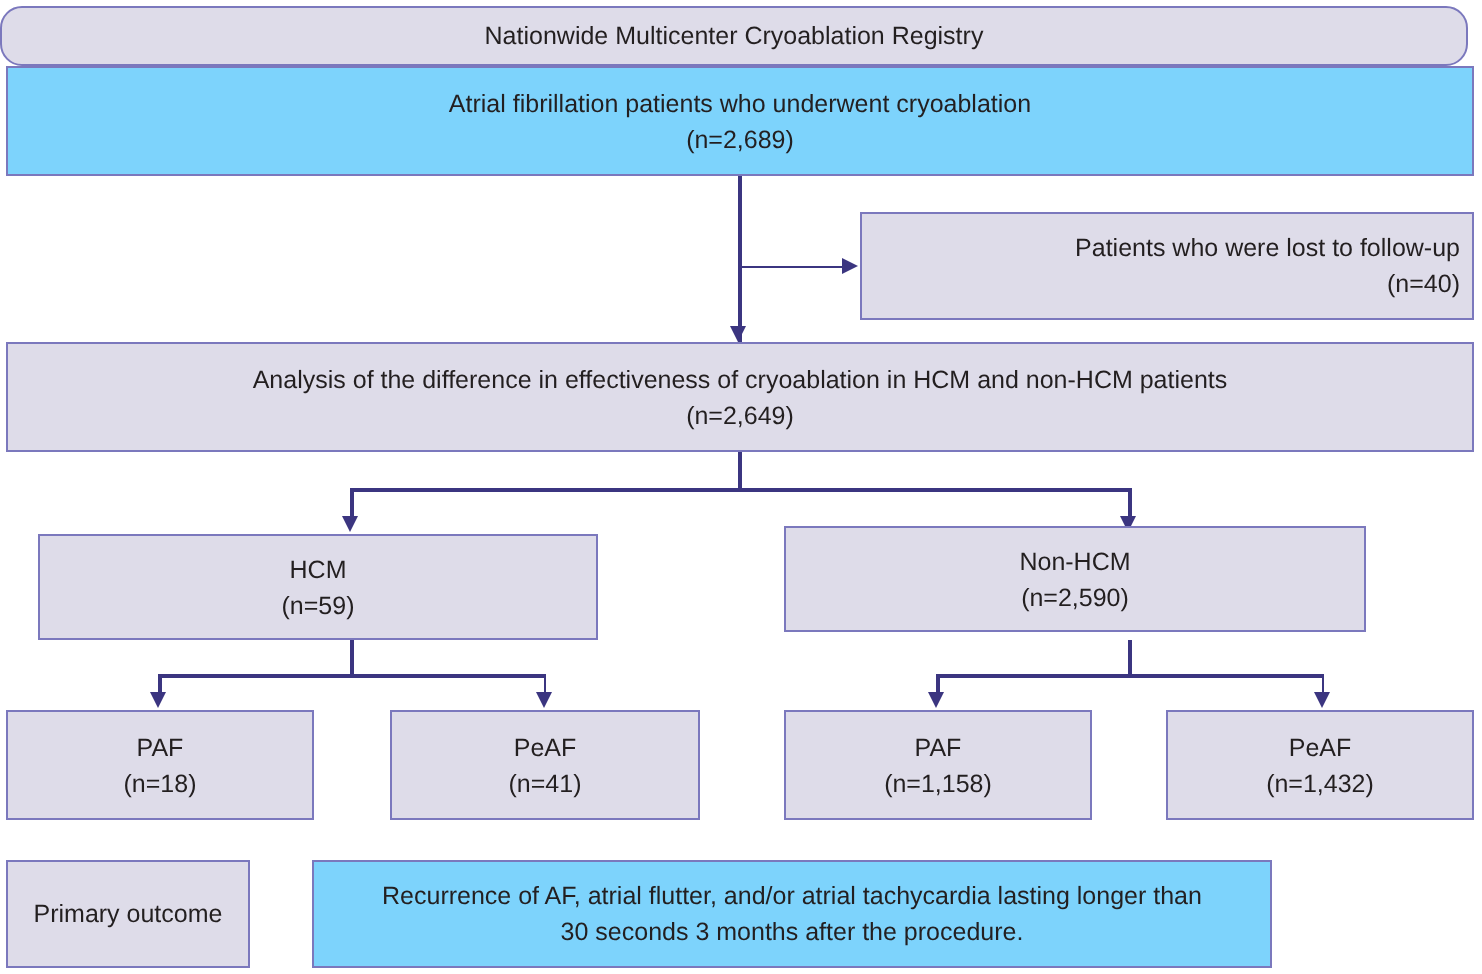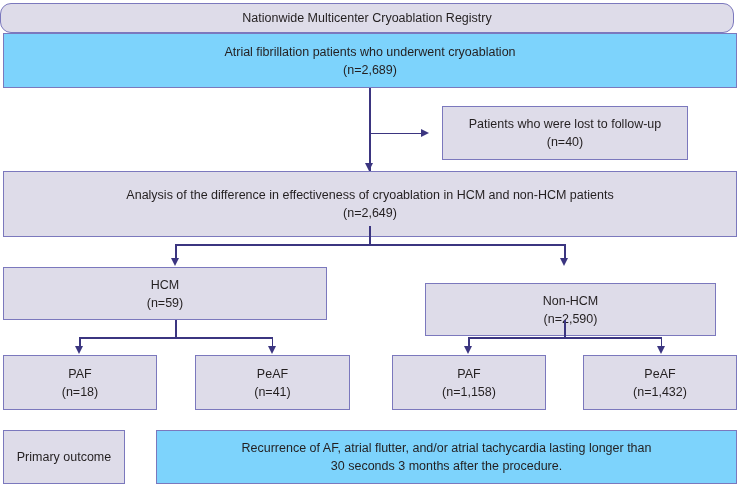--- a/index.html
+++ b/index.html
@@ -81,43 +81,43 @@
     <span class="txt">Atrial fibrillation patients who underwent cryoablation
 (n=2,689)</span>
   </div>
 
   <div class="vline" style="left:369px; top:88px; height:83px;"></div>
   <div class="arrow-down" style="left:365.3px; top:163px;"></div>
 
   <div class="hline" style="left:369px; top:132.5px; width:53px;"></div>
   <div class="arrow-right" style="left:421px; top:128.8px;"></div>
 
-  <div class="box" style="left:442px; top:106px; width:246px; height:54px;">
+  <div class="box" style="left:430px; top:106px; width:307px; height:54px;text-align:right;">
     <span class="txt">Patients who were lost to follow-up
 (n=40)</span>
   </div>
 
-  <div class="box" style="left:3px; top:171px; width:734px; height:66px;">
+  <div class="box" style="left:3px; top:171px; width:734px; height:55px;">
     <span class="txt">Analysis of the difference in effectiveness of cryoablation in HCM and non-HCM patients
 (n=2,649)</span>
   </div>
 
   <div class="vline" style="left:369px; top:226px; height:19px;"></div>
   <div class="hline" style="left:175px; top:244px; width:390px;"></div>
   <div class="vline" style="left:175px; top:244px; height:16px;"></div>
   <div class="arrow-down" style="left:171.3px; top:258px;"></div>
   <div class="vline" style="left:564px; top:244px; height:16px;"></div>
   <div class="arrow-down" style="left:560.3px; top:258px;"></div>
 
-  <div class="box" style="left:3px; top:267px; width:324px; height:53px;">
+  <div class="box" style="left:19px; top:267px; width:280px; height:53px;">
     <span class="txt">HCM
 (n=59)</span>
   </div>
 
-  <div class="box" style="left:392px; top:283px; width:291px; height:53px;margin-left:33px;">
+  <div class="box" style="left:392px; top:263px; width:291px; height:53px;">
     <span class="txt">Non-HCM
 (n=2,590)</span>
   </div>
 
   <div class="vline" style="left:175px; top:320px; height:18px;"></div>
   <div class="hline" style="left:79px; top:337px; width:194px;"></div>
   <div class="vline" style="left:79px; top:337px; height:11px;"></div>
   <div class="arrow-down" style="left:75.3px; top:346px;"></div>
   <div class="vline" style="left:271.5px; top:337px; height:11px;"></div>
   <div class="arrow-down" style="left:267.8px; top:346px;"></div>
@@ -143,18 +143,18 @@
 (n=1,158)</span>
   </div>
   <div class="box" style="left:583px; top:355px; width:154px; height:55px;">
     <span class="txt">PeAF
 (n=1,432)</span>
   </div>
 
   <div class="box" style="left:3px; top:430px; width:122px; height:54px;">
     <span class="txt">Primary outcome</span>
   </div>
-  <div class="box white" style="left:156px; top:430px; width:581px; height:54px;">
+  <div class="box white" style="left:156px; top:430px; width:480px; height:54px;">
     <span class="txt">Recurrence of AF, atrial flutter, and/or atrial tachycardia lasting longer than
 30 seconds 3 months after the procedure.</span>
   </div>
 
 </div>
 
 </body></html>

